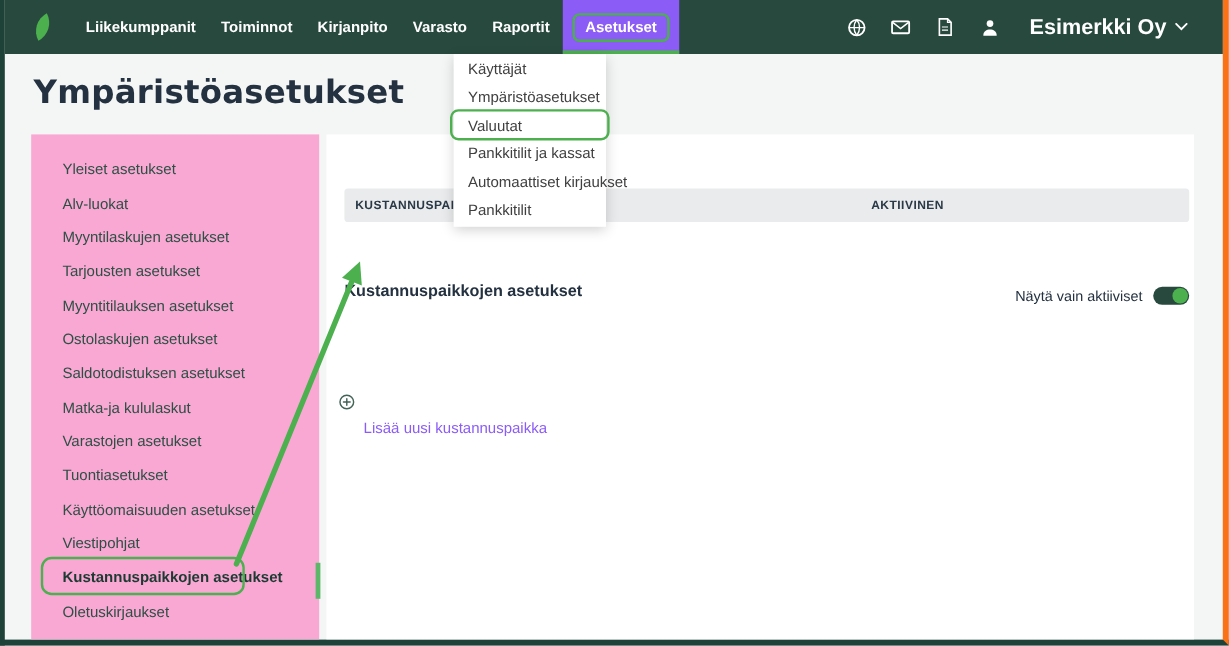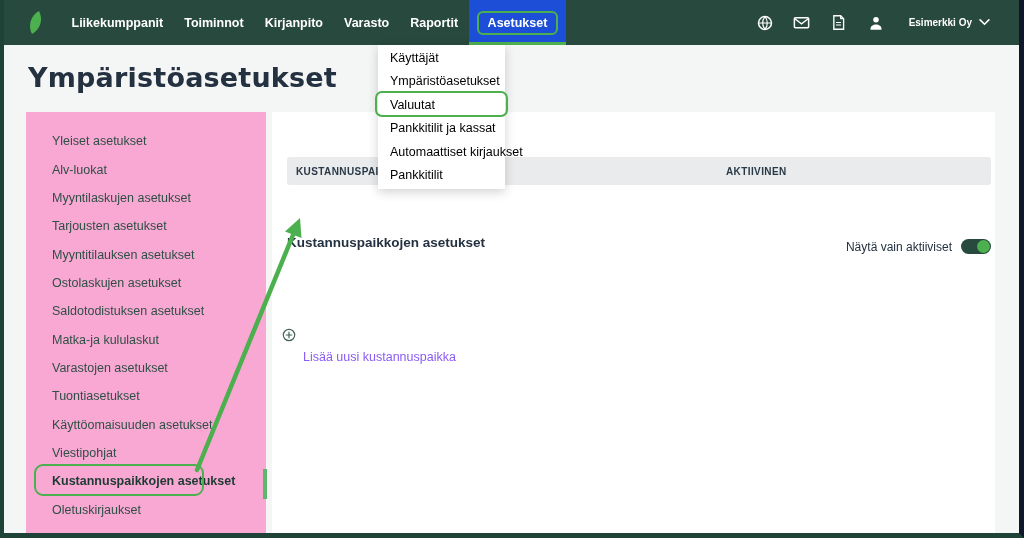--- a/index.html
+++ b/index.html
@@ -1,36 +1,36 @@
 <!DOCTYPE html>
 <html><head>
 <meta charset="utf-8">
 <style>
   * { margin:0; padding:0; box-sizing:border-box; }
   html,body { width:1024px; height:538px; }
   body { font-family:"Liberation Sans", sans-serif; background:#f4f5f5; }
   #app { position:relative; width:1024px; height:538px; overflow:hidden; background:#f4f5f5;
-         border-left:4px solid #1f4238; border-right:5px solid #0f172a; border-bottom:5px solid #1f4238; }
+         border-left:4px solid #1f4238; border-right:5px solid #f97316; border-bottom:5px solid #1f4238; }
 
   
   #navbar { position:absolute; left:-4px; top:0; width:1024px; height:45px; background:#28493e;
             display:flex; align-items:center; z-index:20; }
   .leaf { width:17px; height:17px; background:#4cb04f; border-radius:0 100% 0 100%;
           transform:rotate(62deg); margin-left:27px; }
   .nav-items { display:flex; align-items:center; margin-left:17px; height:45px; }
   .nav-item { color:#fff; font-size:12.5px; font-weight:700; padding:0 10.5px; height:45px;
               display:flex; align-items:center; cursor:pointer; white-space:nowrap; }
   .nav-active-wrap { position:relative; height:45px; display:flex; align-items:center;
-                     background:#1d4ed8; padding:0 8px; }
+                     background:#8b5cf6; padding:0 8px; }
   .nav-active-box { border:2px solid #4cb04f; border-radius:6px; padding:3px 9px; color:#fff;
                     font-size:12.5px; font-weight:700; white-space:nowrap; }
   .nav-underline { position:absolute; left:0; bottom:0; width:100%; height:3px; background:#4cb04f; }
   .nav-right { position:absolute; right:34px; top:0; height:45px; display:flex; align-items:center; gap:17px; }
   .nav-icon { width:20px; height:20px; display:flex; align-items:center; justify-content:center; cursor:pointer; }
-  .company { color:#fff; font-size:10px; font-weight:700; display:flex; align-items:center; gap:7px;
+  .company { color:#fff; font-size:18px; font-weight:700; display:flex; align-items:center; gap:7px;
              cursor:pointer; margin-left:6px; white-space:nowrap; }
 
   
   #page-title { position:absolute; left:24px; top:62px; font-family:"DejaVu Sans", sans-serif;
                 font-size:27px; font-weight:600; color:#243140; letter-spacing:.2px; }
 
   
   #sidebar { position:absolute; left:22px; top:112px; width:240px; height:421px; background:#f9a8d4;
              padding-top:15px; }
   .side-item { height:28.35px; display:flex; align-items:center; padding-left:26px;
@@ -54,21 +54,21 @@
   .th { font-size:10px; font-weight:700; letter-spacing:.4px; color:#2a3947; white-space:nowrap; }
   .th-1 { margin-left:9px; }
   .th-2 { position:absolute; left:404px;margin-left:35px; }
   #add-link { position:absolute; left:10px; top:193px; display:flex; align-items:center; gap:7px;
               cursor:pointer; }
   #add-link span { font-size:12.5px; color:#8b5cf6; white-space:nowrap;margin-top:45px; }
 
   
   #settings-dropdown { position:absolute; left:374px; top:45px; width:127px; background:#fff;
                        padding:2px 0; z-index:30; box-shadow:0 3px 10px rgba(0,0,0,.18); }
-  .menu-item { height:23.4px; line-height:23.4px; padding-left:12px; font-size:12.5px; color:#000000;
+  .menu-item { height:23.4px; line-height:23.4px; padding-left:12px; font-size:12.5px; color:#404040;
                cursor:pointer; white-space:nowrap; }
   .menu-highlight-box { position:absolute; left:-3px; top:46px; width:133px; height:26px;
                         border:2.5px solid #4cb04f; border-radius:7px; pointer-events:none; }
 
   
   #annotation-arrow { position:absolute; left:0; top:0; width:1024px; height:538px;
                       pointer-events:none; z-index:40; }
 </style>
 </head>
 <body>

